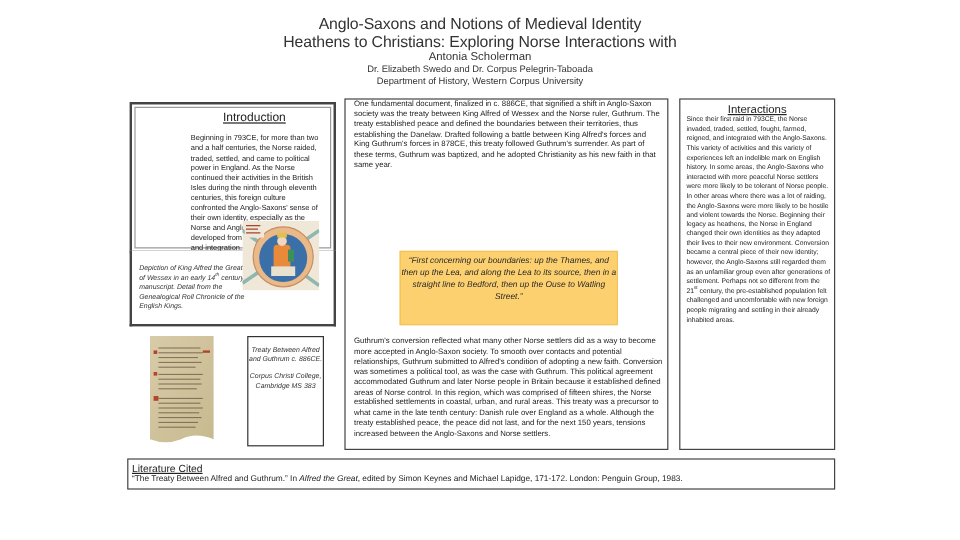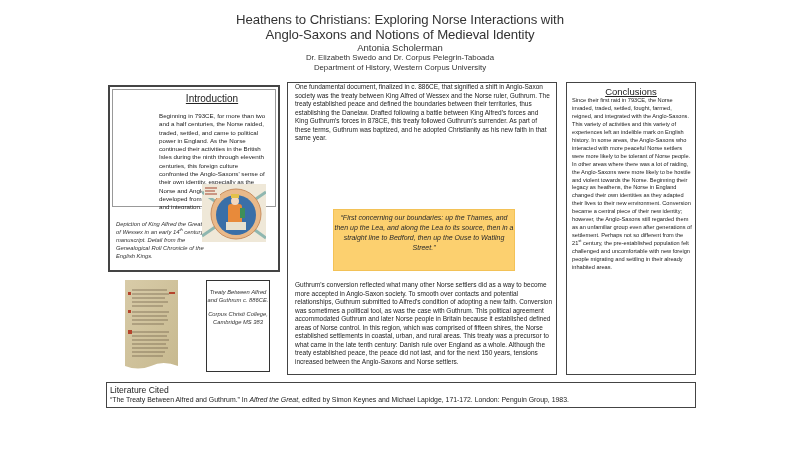--- a/index.html
+++ b/index.html
@@ -35,29 +35,29 @@
     .source-p2 { position: absolute; left: 7px; top: 198px; width: 258px; font-size: 6.5px; line-height: 8.5px; color: #222; }
 
     
     .concl-box { left: 566px; top: 82px; width: 130px; height: 293px; border: 1.5px solid #444; }
     .concl-box .panel-title { font-size: 9.5px; margin-top: 3px; }
     .concl-text { font-size: 5.65px; line-height: 7.95px; padding: 0 3px 0 5px; color: #222; }
     sup { font-size: 4px; vertical-align: super; line-height: 0; }
 
     
     .lit-box { left: 106px; top: 382px; width: 590px; height: 26px; border: 1.5px solid #444; padding: 2px 3px; }
-    .lit-title { font-size: 8.6px; line-height: 10px; color: #222; }
+    .lit-title { font-size: 8.6px; text-decoration: underline; line-height: 10px; color: #222; }
     .lit-text { font-size: 6.9px; line-height: 9px; color: #222; white-space: nowrap; }
   </style>
 </head>
 <body>
 
 <div class="header">
+  <div class="title">Anglo-Saxons and Notions of Medieval Identity</div>
   <div class="title">Heathens to Christians: Exploring Norse Interactions with</div>
-  <div class="title">Anglo-Saxons and Notions of Medieval Identity</div>
   <div class="author">Antonia Scholerman</div>
   <div class="advisors">Dr. Elizabeth Swedo and Dr. Corpus Pelegrin-Taboada</div>
   <div class="dept">Department of History, Western Corpus University</div>
 </div>
 
 <div class="panel intro-box">
   <div class="panel-title">Introduction</div>
   <div class="intro-text">Beginning in 793CE, for more than two and a half centuries, the Norse raided, traded, settled, and came to political power in England. As the Norse continued their activities in the British Isles during the ninth through eleventh centuries, this foreign culture confronted the Anglo-Saxons' sense of their own identity, especially as the Norse and Anglo-Saxon relationship developed from raiding to settlement and integration.</div>
 </div>
 
@@ -119,20 +119,20 @@
   <div>Corpus Christi College, Cambridge MS 383</div>
 </div>
 
 <div class="panel source-box">
   <div class="source-p1">One fundamental document, finalized in c. 886CE, that signified a shift in Anglo-Saxon society was the treaty between King Alfred of Wessex and the Norse ruler, Guthrum. The treaty established peace and defined the boundaries between their territories, thus establishing the Danelaw. Drafted following a battle between King Alfred's forces and King Guthrum's forces in 878CE, this treaty followed Guthrum's surrender. As part of these terms, Guthrum was baptized, and he adopted Christianity as his new faith in that same year.</div>
   <div class="quote-box">“First concerning our boundaries: up the Thames, and then up the Lea, and along the Lea to its source, then in a straight line to Bedford, then up the Ouse to Watling Street.”</div>
   <div class="source-p2">Guthrum's conversion reflected what many other Norse settlers did as a way to become more accepted in Anglo-Saxon society. To smooth over contacts and potential relationships, Guthrum submitted to Alfred's condition of adopting a new faith. Conversion was sometimes a political tool, as was the case with Guthrum. This political agreement accommodated Guthrum and later Norse people in Britain because it established defined areas of Norse control. In this region, which was comprised of fifteen shires, the Norse established settlements in coastal, urban, and rural areas. This treaty was a precursor to what came in the late tenth century: Danish rule over England as a whole. Although the treaty established peace, the peace did not last, and for the next 150 years, tensions increased between the Anglo-Saxons and Norse settlers.</div>
 </div>
 
 <div class="panel concl-box">
-  <div class="panel-title">Conclusions</div>
+  <div class="panel-title">Interactions</div>
   <div class="concl-text"><span>Since their first raid in 793CE, the Norse invaded, traded, settled, fought, farmed, reigned, and integrated with the Anglo-Saxons. This variety of activities and this variety of experiences left an indelible mark on English history. In some areas, the Anglo-Saxons who interacted with more peaceful Norse settlers were more likely to be tolerant of Norse people. In other areas where there was a lot of raiding, the Anglo-Saxons were more likely to be hostile and violent towards the Norse. Beginning their legacy as heathens, the Norse in England changed their own identities as they adapted their lives to their new environment. Conversion became a central piece of their new identity; however, the Anglo-Saxons still regarded them as an unfamiliar group even after generations of settlement. Perhaps not so different from the 21</span><sup>st</sup><span> century, the pre-established population felt challenged and uncomfortable with new foreign people migrating and settling in their already inhabited areas.</span></div>
 </div>
 
 <div class="panel lit-box">
   <div class="lit-title">Literature Cited</div>
   <div class="lit-text"><span>“The Treaty Between Alfred and Guthrum.” In </span><i>Alfred the Great</i><span>, edited by Simon Keynes and Michael Lapidge, 171-172. London: Penguin Group, 1983.</span></div>
 </div>
 
 </body></html>

